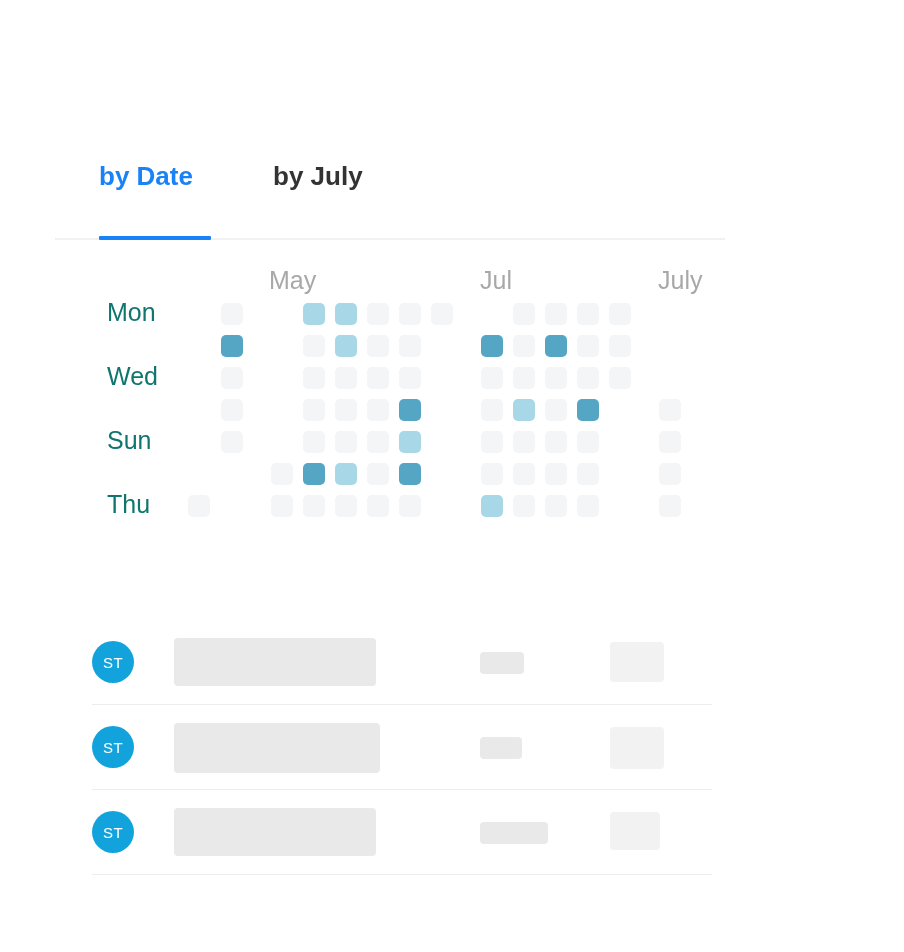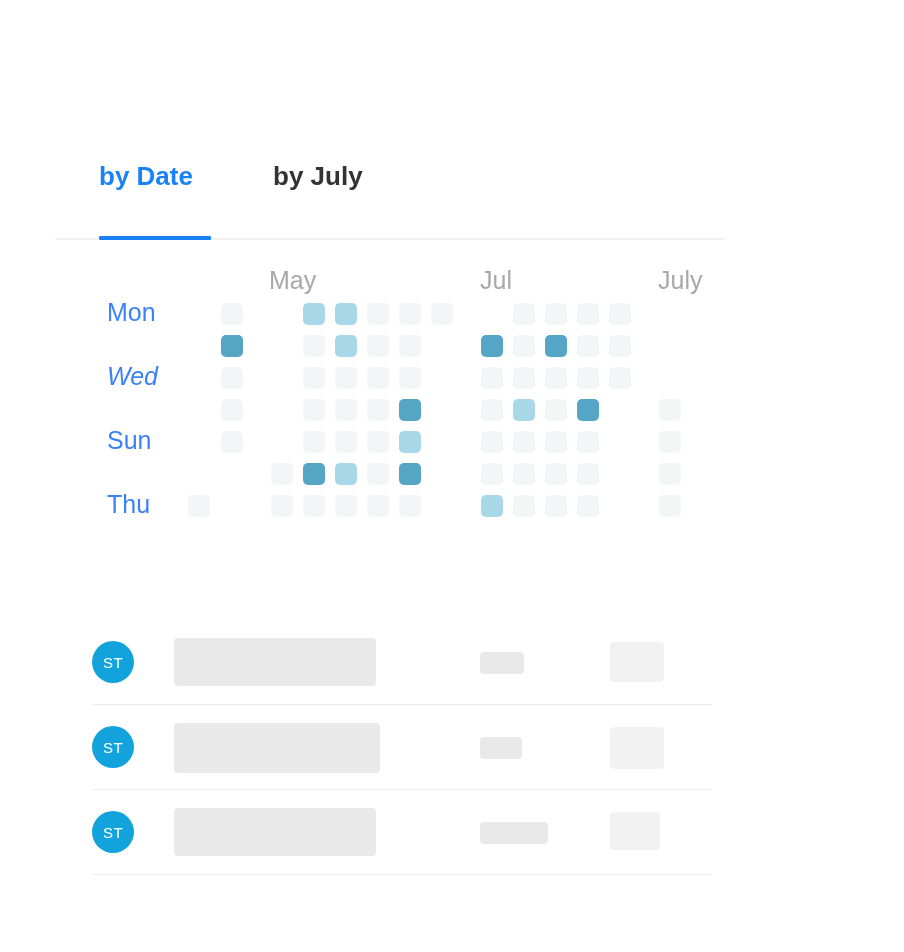--- a/index.html
+++ b/index.html
@@ -89,21 +89,21 @@
     font-size: 25px;
     font-weight: 400;
     color: #a8a8a8;
     line-height: 30px;
     white-space: nowrap;
   }
   .day-label {
     position: absolute;
     font-size: 25px;
     font-weight: 400;
-    color: #3b82f6;
+    color: #0f766e;
     line-height: 30px;
     white-space: nowrap;
     text-align: left;
   }
   .hcell {
     position: absolute;
     width: 22px;
     height: 22px;
     border-radius: 5px;
   }
@@ -162,21 +162,21 @@
   </div>
 
   <div id="heatmap">
     <div id="month-labels">
         <div class="month-label" style="left: 253px; top: 265px;">May</div>
         <div class="month-label" style="left: 464px; top: 265px;">Jul</div>
         <div class="month-label" style="left: 642px; top: 265px;">July</div>
       </div>
     <div id="day-labels">
         <div class="day-label" style="left: 91px; top: 297px;">Mon</div>
-        <div class="day-label" style="left: 91px; top: 361px; font-style: italic;">Wed</div>
+        <div class="day-label" style="left: 91px; top: 361px;">Wed</div>
         <div class="day-label" style="left: 91px; top: 425px;">Sun</div>
         <div class="day-label" style="left: 91px; top: 489px;">Thu</div>
       </div>
     <div id="heatmap-cells">
         <div class="hcell lvl-0" style="left: 205px; top: 303px;"></div>
         <div class="hcell lvl-1" style="left: 287px; top: 303px;"></div>
         <div class="hcell lvl-1" style="left: 319px; top: 303px;"></div>
         <div class="hcell lvl-0" style="left: 351px; top: 303px;"></div>
         <div class="hcell lvl-0" style="left: 383px; top: 303px;"></div>
         <div class="hcell lvl-0" style="left: 415px; top: 303px;"></div>

